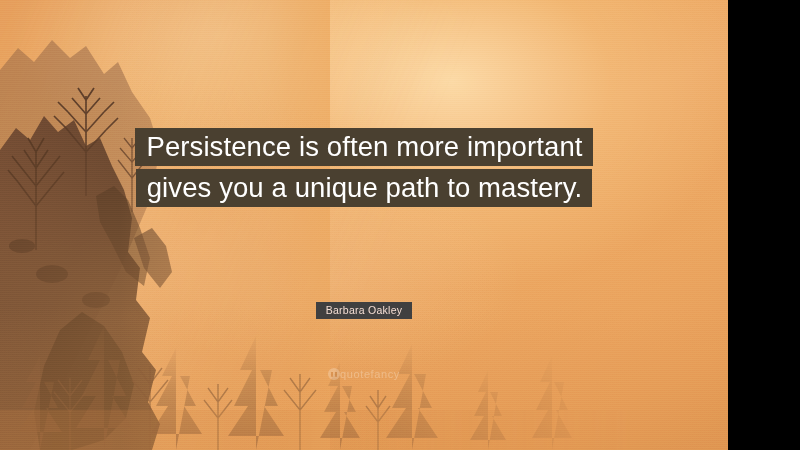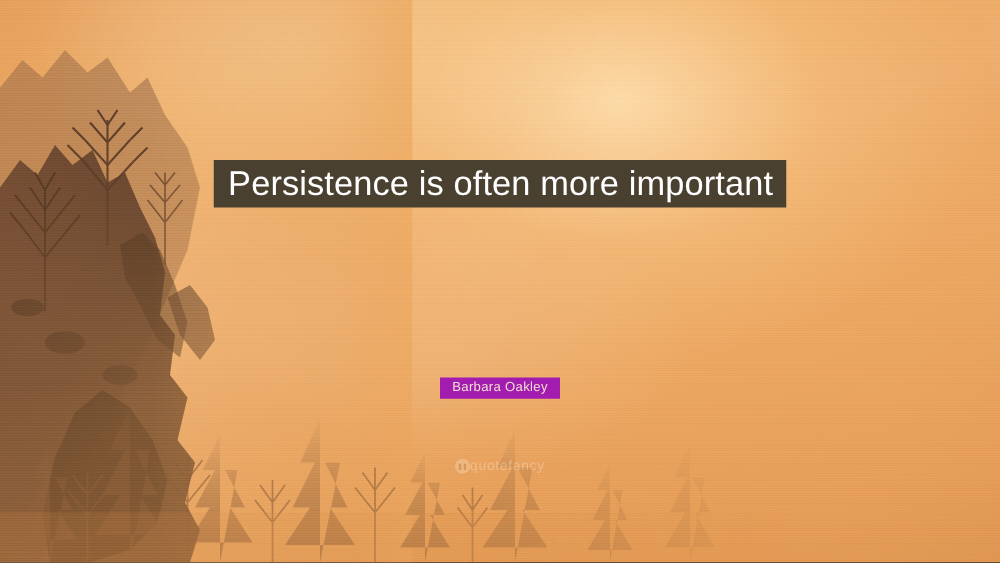--- a/index.html
+++ b/index.html
@@ -2,21 +2,21 @@
 <html><head>
 <meta charset="utf-8">
 <style>
   html, body {
     margin: 0;
     padding: 0;
     background: #000;
   }
   #stage {
     position: relative;
-    width: 800px;
+    width: 728px;
     height: 450px;
     overflow: hidden;
     font-family: "Liberation Sans", sans-serif;
     user-select: none;
     text-decoration: underline;
   }
 
   
   .bg-base {
     position: absolute;
@@ -130,21 +130,21 @@
 
   
   .author-wrap {
     position: absolute;
     left: 0; right: 0;
     top: 300px;
     text-align: center;
   }
   .author-badge {
     display: inline-block;
-    background: #a21caf;
+    background: #404040;
     color: #f3ddd3;
     font-size: 10.5px;
     line-height: 17px;
     padding: 0 10px;
     letter-spacing: 0.25px;
     white-space: nowrap;
   }
 
   
   .watermark {
@@ -303,20 +303,21 @@
         <rect x="0" y="150" width="640" height="40" fill="#c9813f" opacity="0.22"></rect>
       </g>
     </svg>
   </div>
 
   <div class="fog"></div>
   <div class="grain"></div>
 
   <div class="quote-block">
     <span class="quote-row"><span class="quote-line">Persistence is often more important</span></span>
+    <span class="quote-row"><span class="quote-line">gives you a unique path to mastery.</span></span>
   </div>
 
   <div class="author-wrap">
     <span class="author-badge">Barbara Oakley</span>
   </div>
 
   <div class="watermark">
     <span class="wm-inner">
       <span class="wm-logo"></span>
       <span class="wm-text">quotefancy</span>

